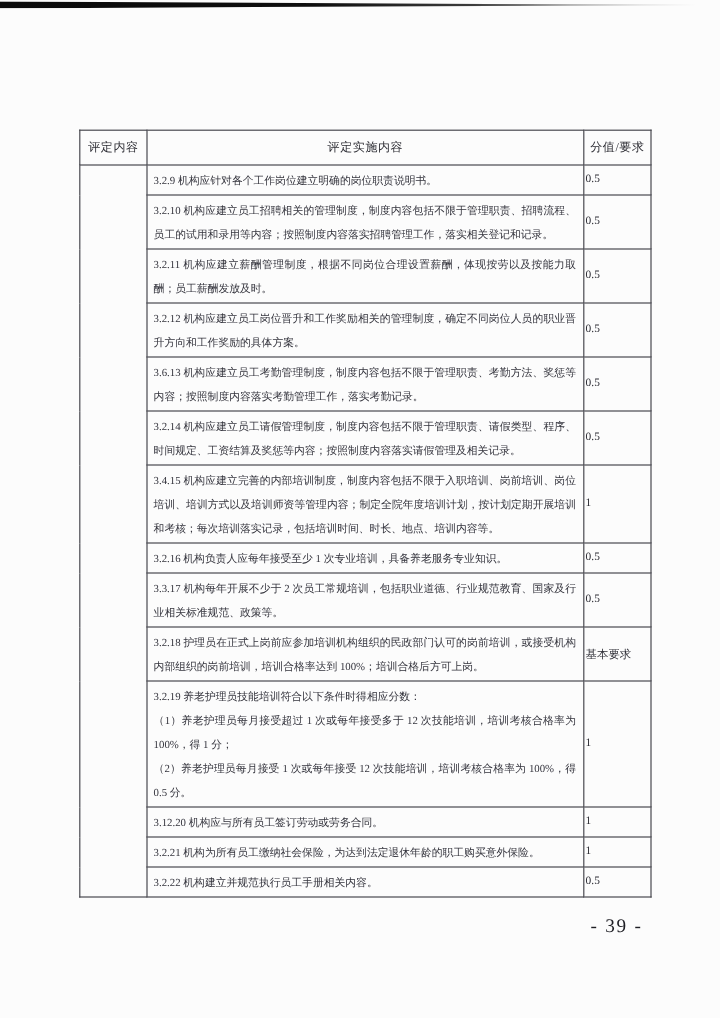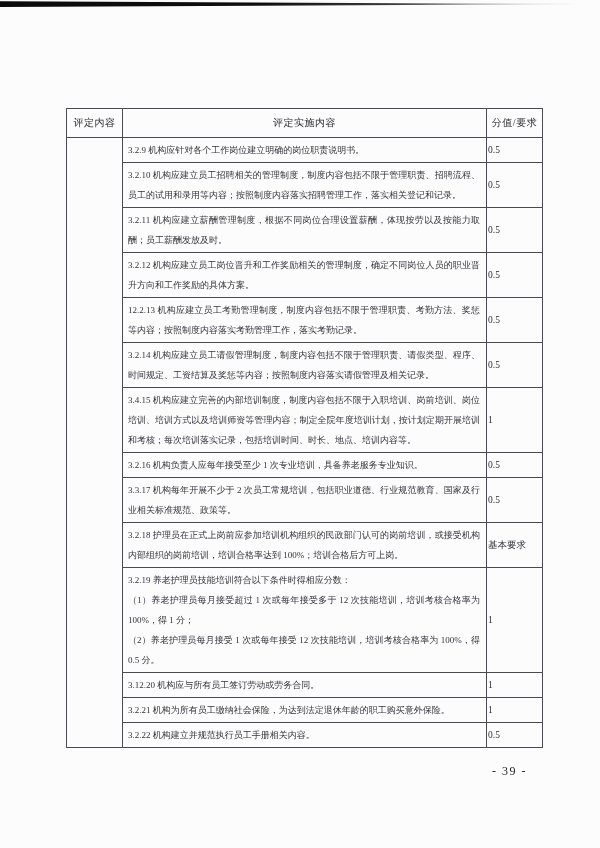--- a/index.html
+++ b/index.html
@@ -64,21 +64,21 @@
     font-size: 9.5px;
     text-align: left;
     color: #2e2e36;
     padding: 1px;
   }
 
   .page-number {
     position: absolute;
     left: 492px;
     top: 764px;
-    font-size: 12px;
+    font-size: 16px;
     letter-spacing: 1.5px;
     color: #1e1e24;
   }
 </style>
 </head>
 <body>
 
 <div class="scan-edge-top"></div>
 
 <table class="doc-table">
@@ -115,21 +115,21 @@
         <td class="score-cell">0.5</td>
       </tr>
       <tr>
         <td class="impl-cell">
           <div class="para">3.2.12 机构应建立员工岗位晋升和工作奖励相关的管理制度，确定不同岗位人员的职业晋升方向和工作奖励的具体方案。</div>
         </td>
         <td class="score-cell">0.5</td>
       </tr>
       <tr>
         <td class="impl-cell">
-          <div class="para">12.2.13 机构应建立员工考勤管理制度，制度内容包括不限于管理职责、考勤方法、奖惩等内容；按照制度内容落实考勤管理工作，落实考勤记录。</div>
+          <div class="para">3.6.13 机构应建立员工考勤管理制度，制度内容包括不限于管理职责、考勤方法、奖惩等内容；按照制度内容落实考勤管理工作，落实考勤记录。</div>
         </td>
         <td class="score-cell">0.5</td>
       </tr>
       <tr>
         <td class="impl-cell">
           <div class="para">3.2.14 机构应建立员工请假管理制度，制度内容包括不限于管理职责、请假类型、程序、时间规定、工资结算及奖惩等内容；按照制度内容落实请假管理及相关记录。</div>
         </td>
         <td class="score-cell">0.5</td>
       </tr>
       <tr>

